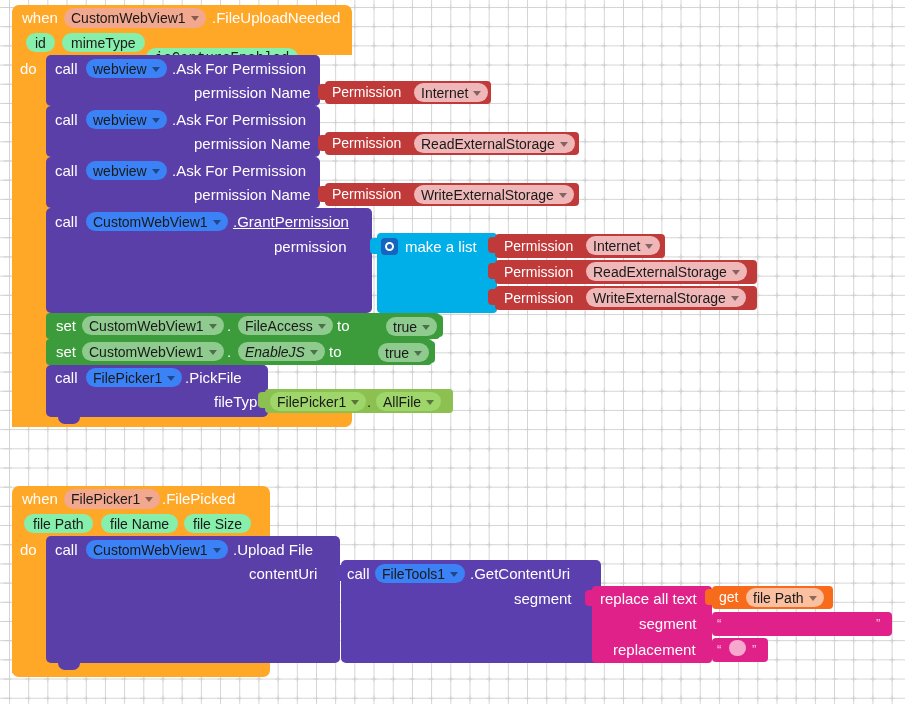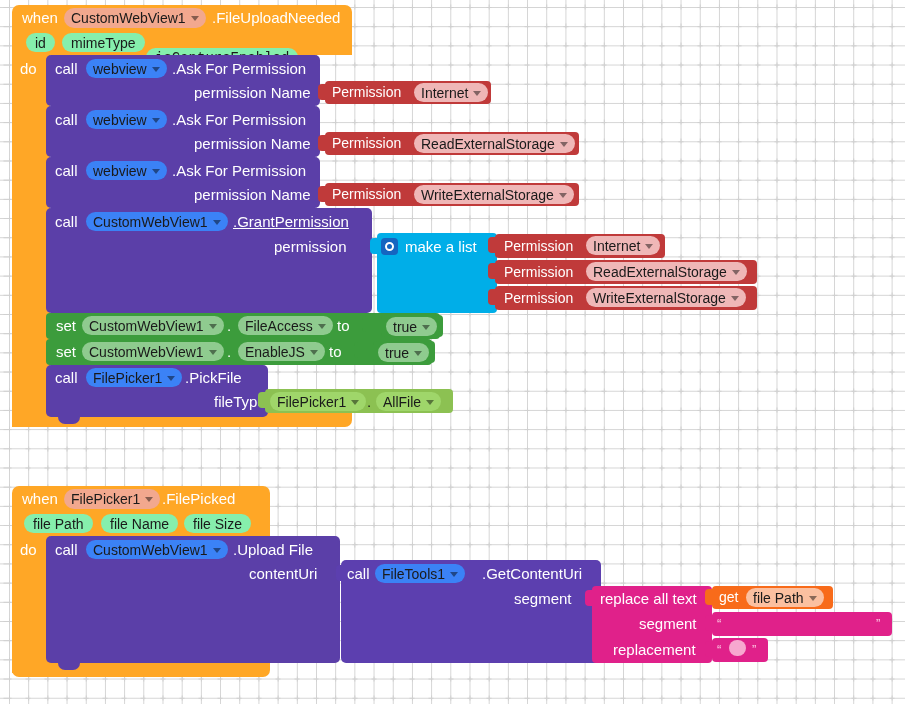--- a/index.html
+++ b/index.html
@@ -235,21 +235,21 @@
   </div>
 
   <div class="blk c-set" style="left:46px;top:339px;width:386px;height:26px;border-radius:4px;"></div>
   <div class="nub c-set" style="left:58px;top:365px;"></div>
   <span class="lbl" style="left:56px;top:344px;">set</span>
   <div class="fld f-dgreen" style="left:82px;top:342px;">
     <span>CustomWebView1</span>
     <span class="caret"></span>
   </div>
   <span class="lbl" style="left:227px;top:344px;">.</span>
-  <div class="fld f-dgreen" style="left:238px;top:342px;">
+  <div class="fld f-dgreen" style="left:238px;top:342px;font-style:italic;">
     <span>EnableJS</span>
     <span class="caret"></span>
   </div>
   <span class="lbl" style="left:329px;top:344px;">to</span>
   <div class="tab c-set" style="left:354px;top:342px;"></div>
   <div class="blk c-set" style="left:373px;top:341px;width:62px;height:22px;border-radius:4px;"></div>
   <div class="fld f-dgreen" style="left:378px;top:343px;">
     <span>true</span>
     <span class="caret"></span>
   </div>
@@ -307,21 +307,21 @@
   <span class="lbl" style="left:233px;top:542px;">.Upload File</span>
   <span class="lbl" style="left:249px;top:566px;">contentUri</span>
   <div class="tab c-call2" style="left:336px;top:565px;"></div>
 
   <div class="blk c-call2" style="left:341px;top:560px;width:260px;height:103px;border-radius:5px;"></div>
   <span class="lbl" style="left:347px;top:566px;">call</span>
   <div class="fld f-purple" style="left:375px;top:564px;">
     <span>FileTools1</span>
     <span class="caret"></span>
   </div>
-  <span class="lbl" style="left:482px;top:566px;">.GetContentUri</span>
+  <span class="lbl" style="left:470px;top:566px;">.GetContentUri</span>
   <span class="lbl" style="left:514px;top:591px;">segment</span>
   <div class="tab c-text" style="left:585px;top:590px;"></div>
 
   <div class="blk c-text" style="left:592px;top:586px;width:120px;height:77px;border-radius:4px;"></div>
   <span class="lbl" style="left:600px;top:591px;">replace all text</span>
   <span class="lbl" style="left:639px;top:616px;">segment</span>
   <span class="lbl" style="left:613px;top:642px;">replacement</span>
 
   <div class="tab c-get" style="left:705px;top:589px;"></div>
   <div class="blk c-get" style="left:712px;top:586px;width:121px;height:23px;border-radius:4px;"></div>

